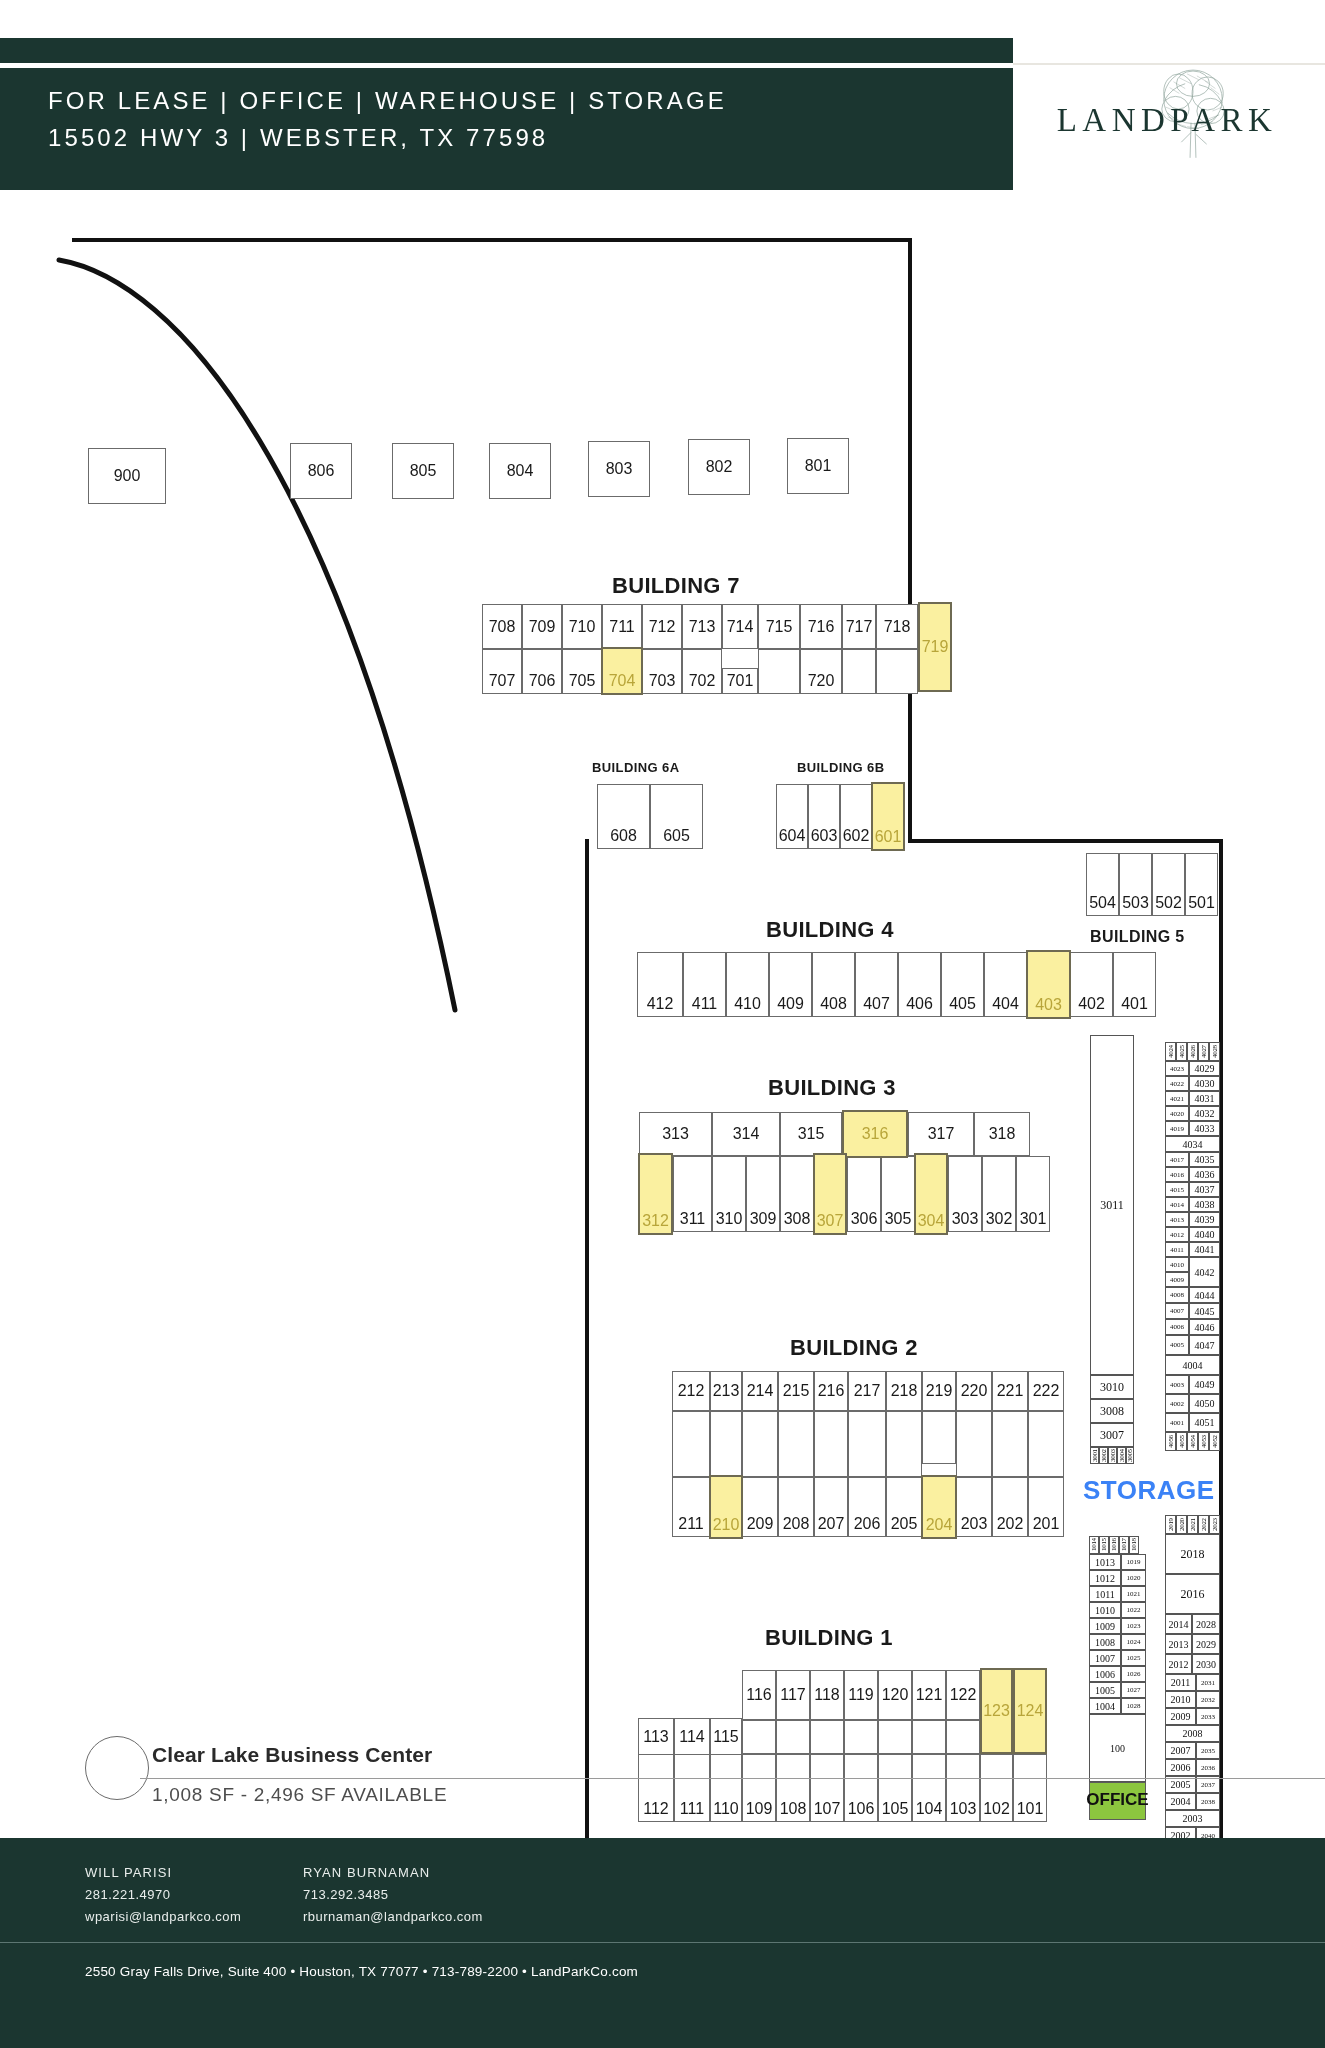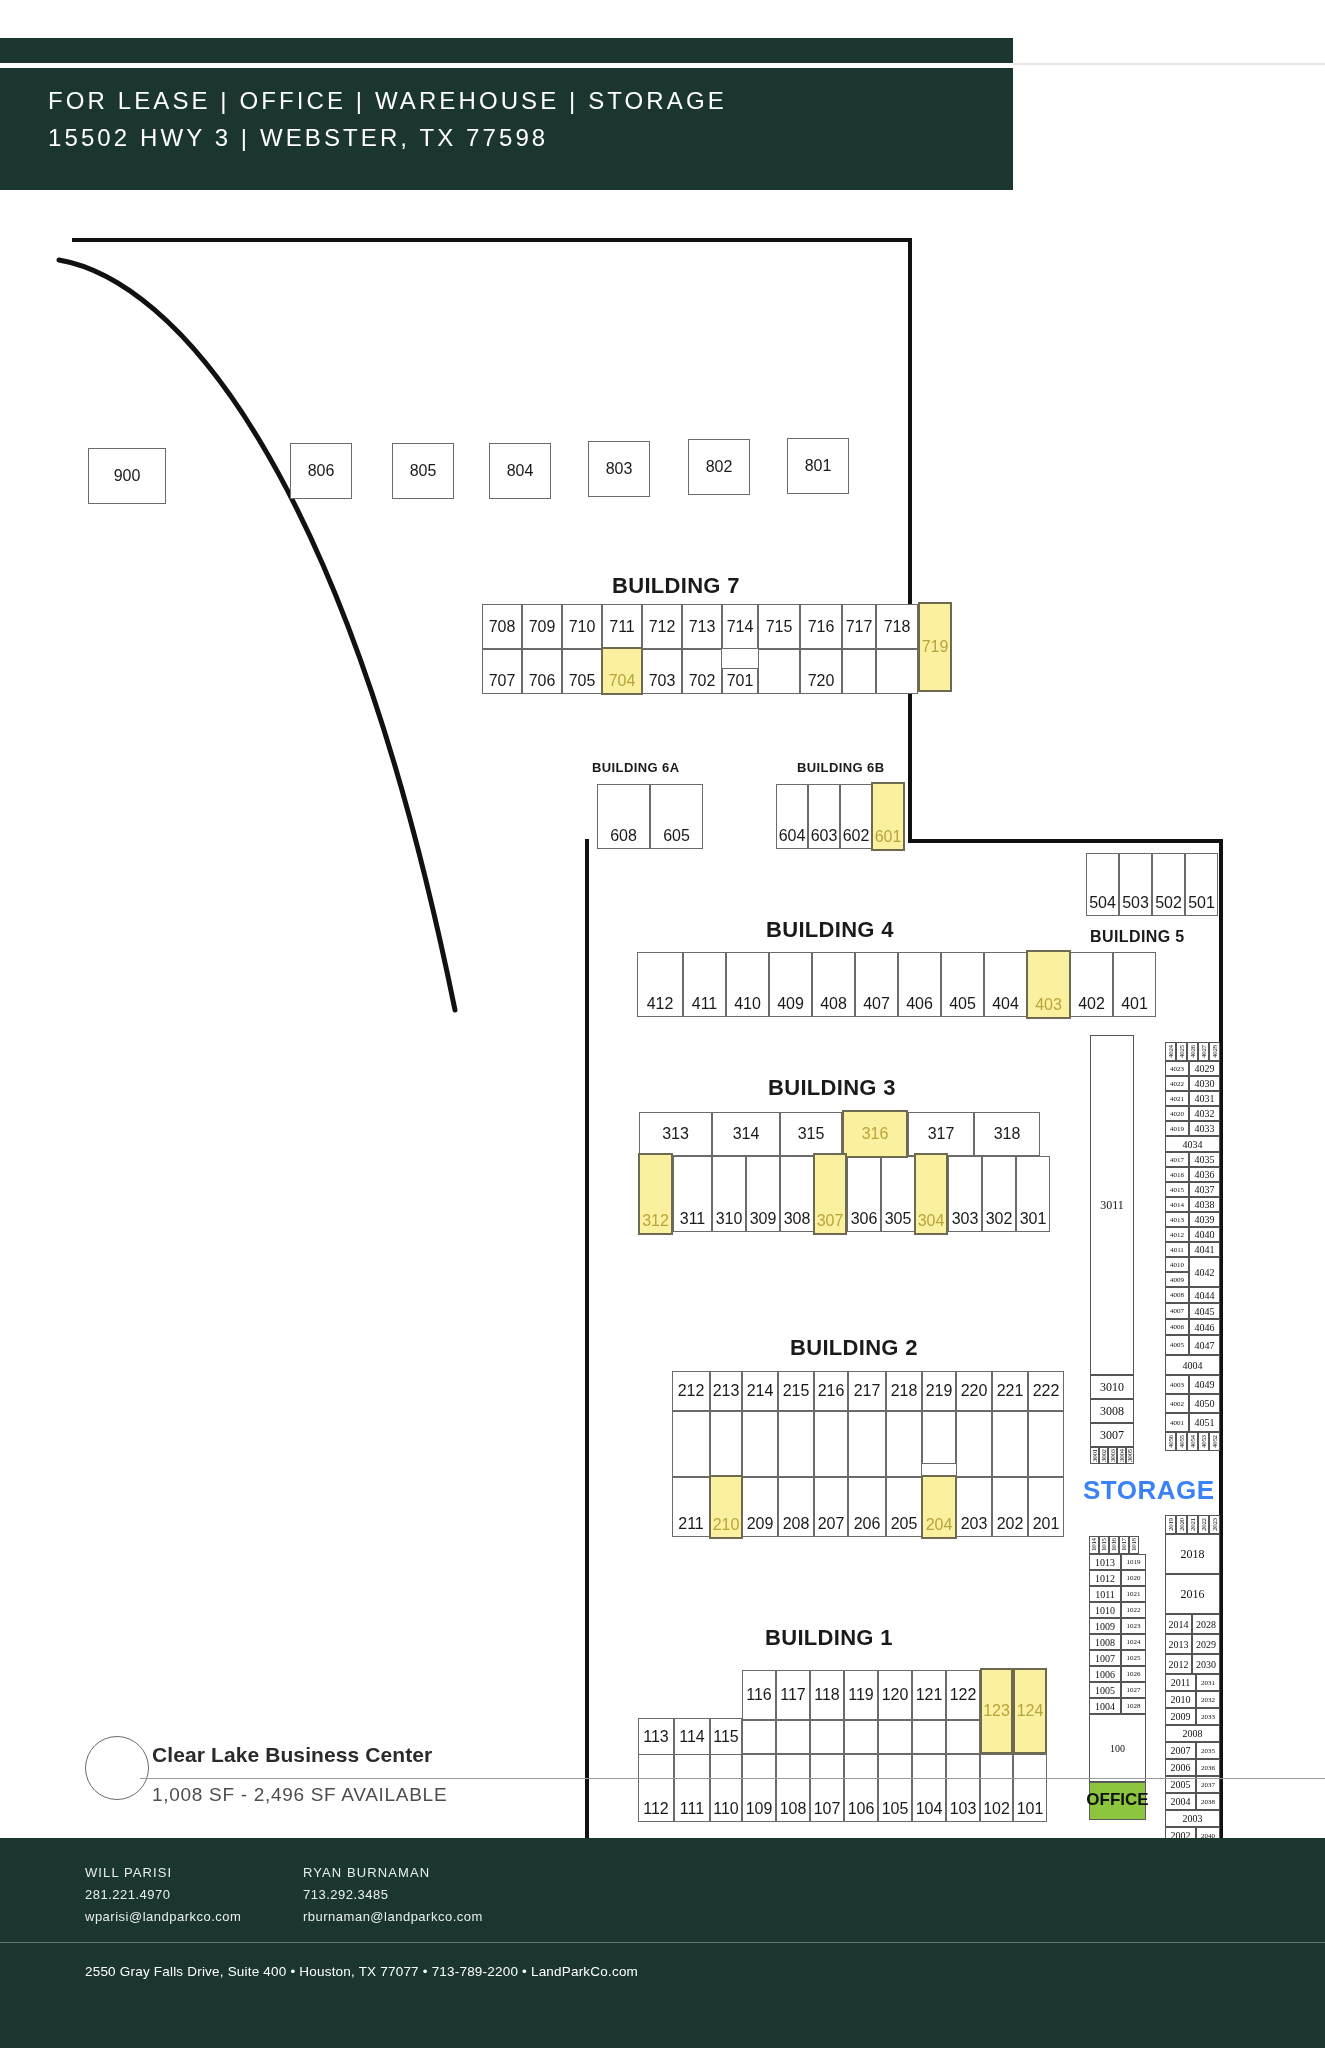--- a/index.html
+++ b/index.html
@@ -74,20 +74,40 @@
 <body>
 
 <div class="header">
   <div class="hdr-bar-top"></div>
   <div class="hdr-hairline"></div>
   <div class="hdr-bar-main"></div>
   <div class="hdr-text">
     <div class="hdr-line1">FOR LEASE | OFFICE | WAREHOUSE | STORAGE</div>
     <div class="hdr-line2">15502 HWY 3 | WEBSTER, TX 77598</div>
   </div>
+  <div class="logo">
+    <svg class="logo-tree" viewBox="0 0 80 100">
+      <g stroke="#4a6b5e" stroke-width="0.7" fill="none" opacity="0.85">
+        <ellipse cx="40" cy="38" rx="30" ry="30"></ellipse>
+        <ellipse cx="25" cy="30" rx="15" ry="18"></ellipse>
+        <ellipse cx="55" cy="32" rx="16" ry="17"></ellipse>
+        <ellipse cx="40" cy="22" rx="17" ry="13"></ellipse>
+        <ellipse cx="22" cy="48" rx="14" ry="13"></ellipse>
+        <ellipse cx="58" cy="50" rx="14" ry="13"></ellipse>
+        <path d="M38 62 L37 98 M42 62 L43 98 M38 72 L28 82 M43 74 L54 84"></path>
+        <path d="M10 40 q8 -14 22 -18 M70 42 q-8 -16 -24 -19"></path>
+        <path d="M14 52 q10 10 26 11 M66 54 q-12 10 -26 9"></path>
+      </g>
+      <g stroke="#3c5a4e" stroke-width="0.45" opacity="0.7">
+        <path d="M16 26 l10 6 M20 20 l12 7 M26 16 l12 6 M34 12 l12 6 M44 14 l12 7 M52 19 l11 8 M58 26 l9 7"></path>
+        <path d="M12 46 l12 5 M14 56 l13 5 M20 62 l13 4 M34 66 l12 2 M48 64 l12 -3 M56 58 l11 -4 M60 50 l10 -4"></path>
+      </g>
+    </svg>
+    <div class="logo-word">LANDPARK</div>
+  </div>
 </div>
 
 <div class="plan">
 
   <div class="thickline" style="left:72px;top:48px;width:840px;height:4px;"></div>
   <div class="thickline" style="left:908px;top:48px;width:4px;height:605px;"></div>
   <div class="thickline" style="left:908px;top:649px;width:315px;height:4px;"></div>
   <div class="thickline" style="left:1219px;top:649px;width:4px;height:1055px;"></div>
   <div class="thickline" style="left:1085px;top:1700px;width:138px;height:4px;"></div>
   <div class="thickline" style="left:585px;top:649px;width:4px;height:1055px;"></div>
@@ -162,21 +182,21 @@
   <div class="unit" style="left:1070px;top:762px;width:43px;height:65px;">402</div>
   <div class="unit" style="left:1113px;top:762px;width:43px;height:65px;">401</div>
 
   <div class="bldg-title" style="left:768px;top:885px;">BUILDING 3</div>
 
   <div class="unit ctr" style="left:639px;top:922px;width:73px;height:44px;">313</div>
   <div class="unit ctr" style="left:712px;top:922px;width:68px;height:44px;">314</div>
   <div class="unit ctr" style="left:780px;top:922px;width:62px;height:44px;">315</div>
   <div class="unit ctr hl" style="left:842px;top:920px;width:66px;height:48px;">316</div>
   <div class="unit ctr" style="left:908px;top:922px;width:66px;height:44px;">317</div>
-  <div class="unit ctr" style="left:974px;top:922px;width:66px;height:44px;">318</div>
+  <div class="unit ctr" style="left:974px;top:922px;width:56px;height:44px;">318</div>
 
   <div class="unit hl" style="left:638px;top:963px;width:35px;height:82px;">312</div>
   <div class="unit" style="left:673px;top:966px;width:39px;height:76px;">311</div>
   <div class="unit" style="left:712px;top:966px;width:34px;height:76px;">310</div>
   <div class="unit" style="left:746px;top:966px;width:34px;height:76px;">309</div>
   <div class="unit" style="left:780px;top:966px;width:34px;height:76px;">308</div>
   <div class="unit hl" style="left:813px;top:963px;width:34px;height:82px;">307</div>
   <div class="unit" style="left:847px;top:966px;width:34px;height:76px;">306</div>
   <div class="unit" style="left:881px;top:966px;width:34px;height:76px;">305</div>
   <div class="unit hl" style="left:914px;top:963px;width:34px;height:82px;">304</div>

